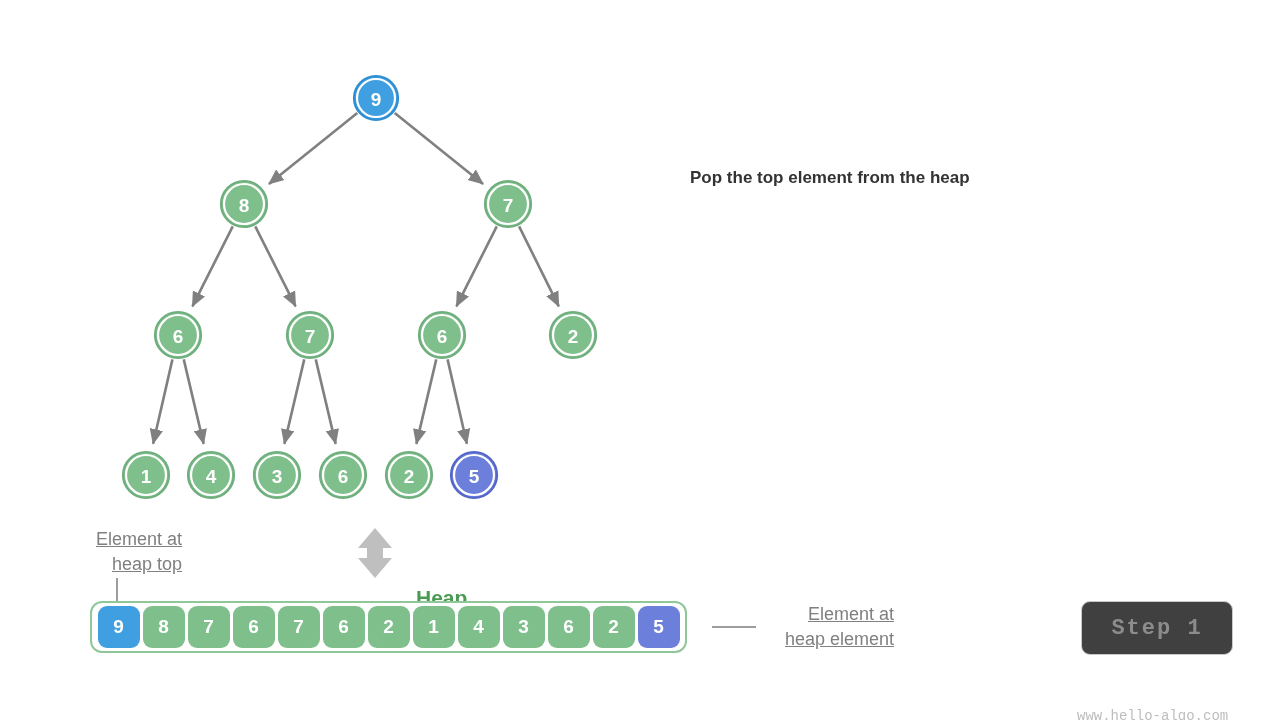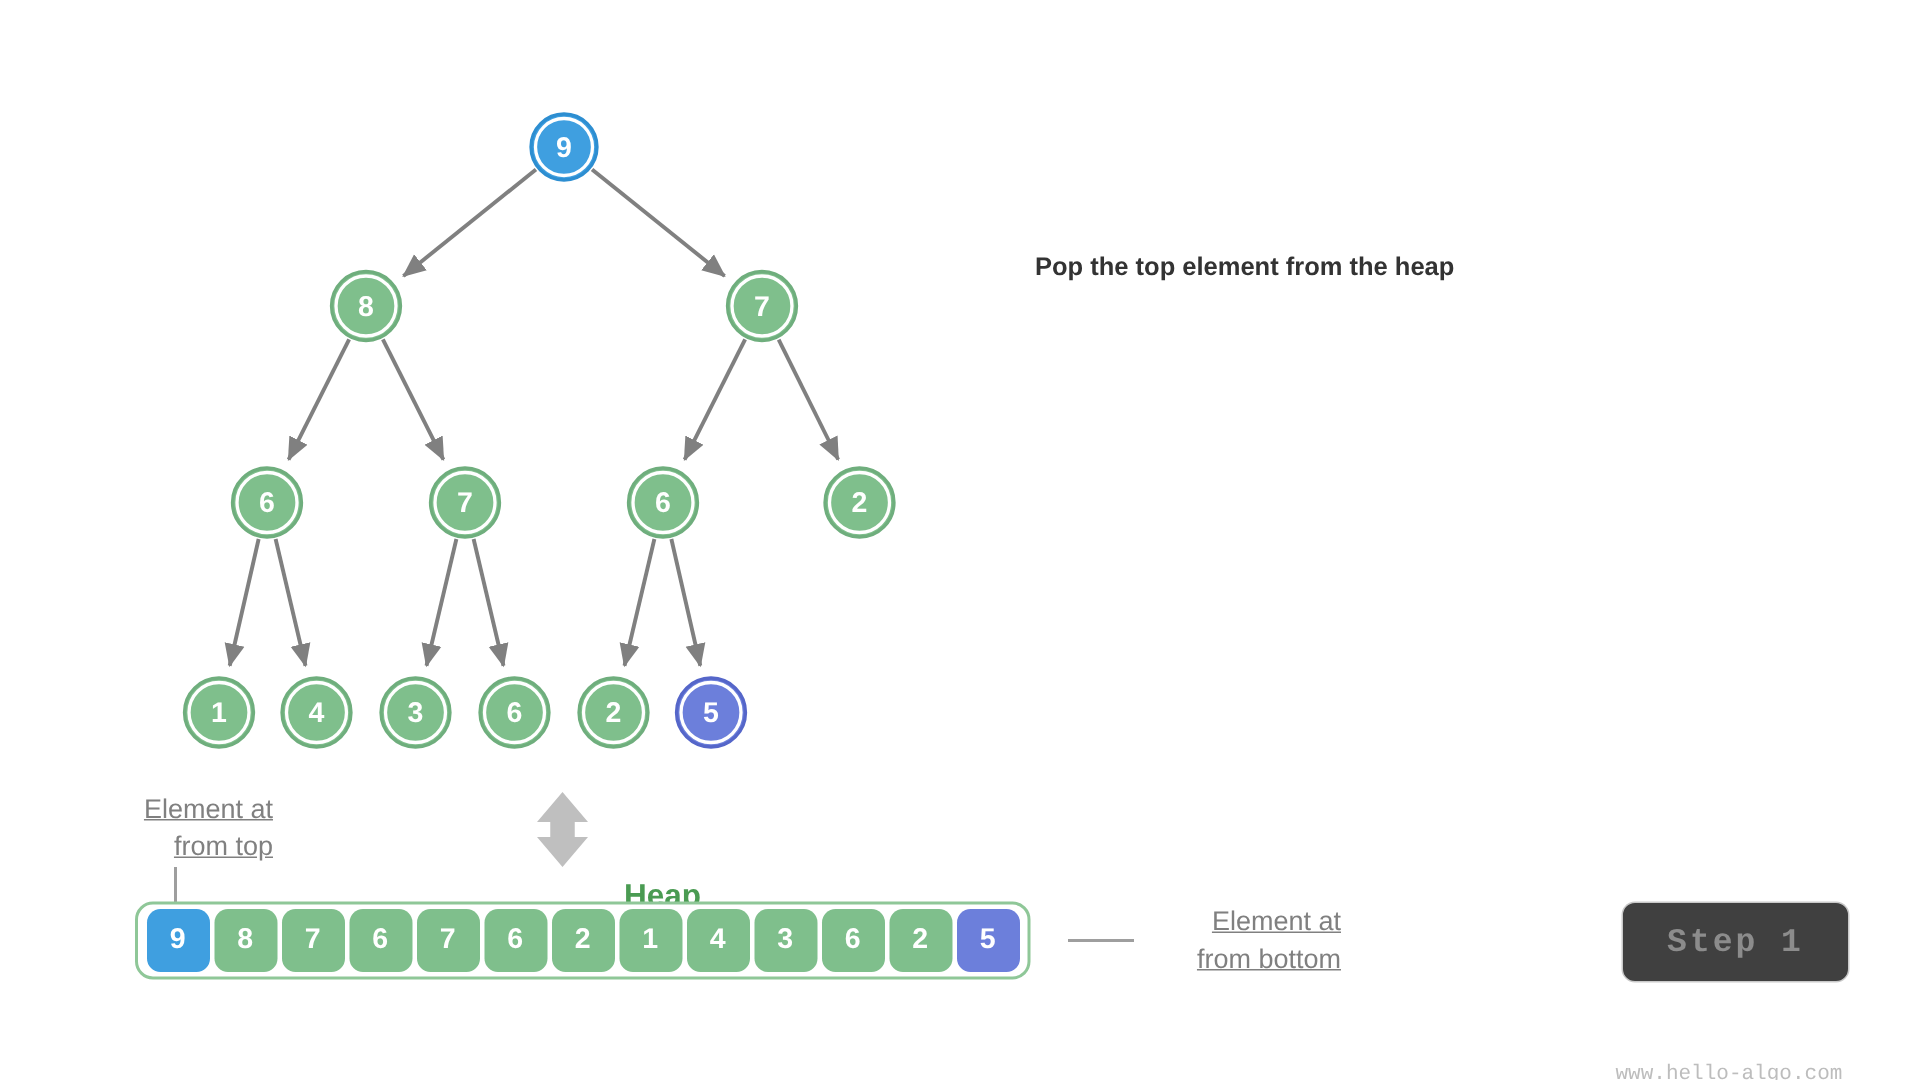--- a/index.html
+++ b/index.html
@@ -215,21 +215,21 @@
           <circle cx="474" cy="475" r="20" class="node-ring"></circle>
           <text x="474" y="476" class="node-text">5</text>
         </g>
       </g>
   </svg>
 
   <div class="title-text" style="left:690px; top:168px;">Pop the top element from the heap</div>
 
   <div class="ann-text ann-center" style="left:52px; top:527px; width:130px;">
     <div>Element at</div>
-    <div>from top</div>
+    <div>heap top</div>
   </div>
   <div class="connector" style="left:116px; top:578px; width:1.6px; height:28px;"></div>
 
   <svg class="layer" style="pointer-events:none;">
     <g>
       <path d="M375,528 L392,548 L383,548 L383,564 L367,564 L367,548 L358,548 Z" fill="#bfbfbf"></path>
       <path d="M375,578 L392,558 L383,558 L383,542 L367,542 L367,558 L358,558 Z" fill="#bfbfbf"></path>
     </g>
   </svg>
 
@@ -274,20 +274,20 @@
         <span>2</span>
       </div>
       <div class="array-cell" style="background: rgb(108, 127, 219);">
         <span>5</span>
       </div>
     </div>
 
   <div class="connector" style="left:712px; top:626px; width:44px; height:1.6px;"></div>
   <div class="ann-text ann-center" style="left:748px; top:602px; width:146px;">
     <div>Element at</div>
-    <div>from bottom</div>
+    <div>heap element</div>
   </div>
 
   <div class="step-badge" style="left:1081px; top:601px; width:150px; height:52px;">Step 1</div>
 
   <div class="watermark" style="left:1077px; top:680px;">www.hello-algo.com</div>
 
 </div>
 
 </body></html>

